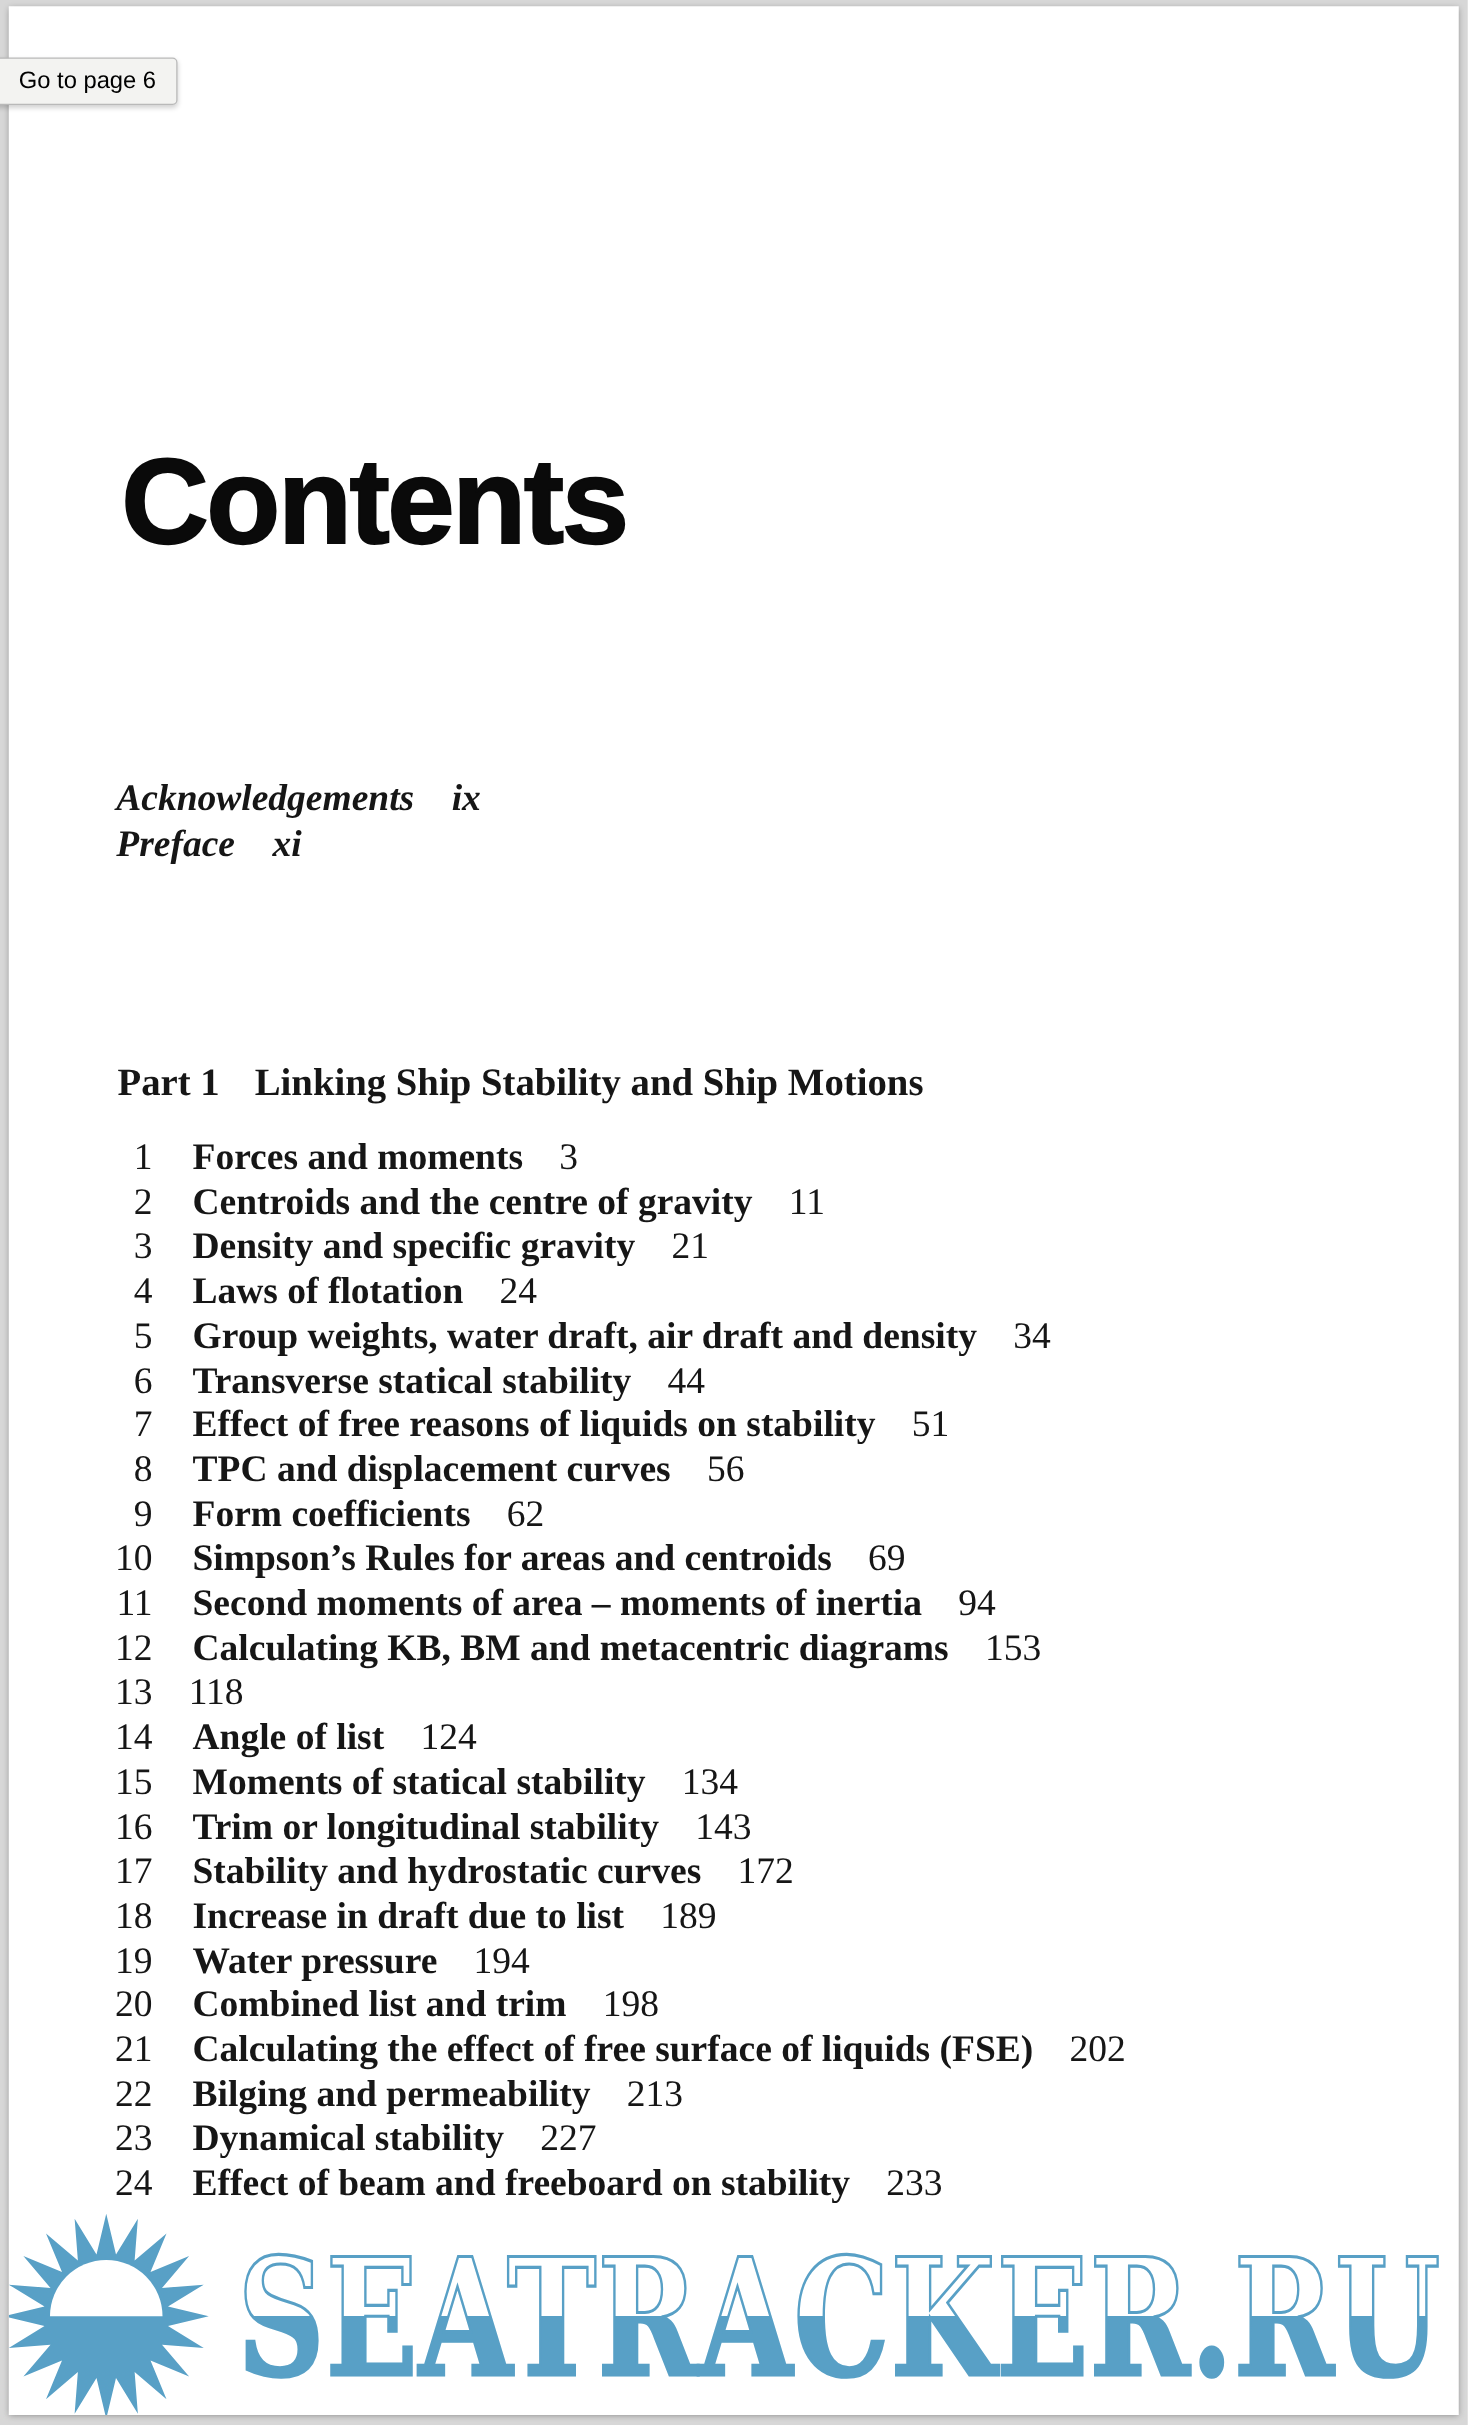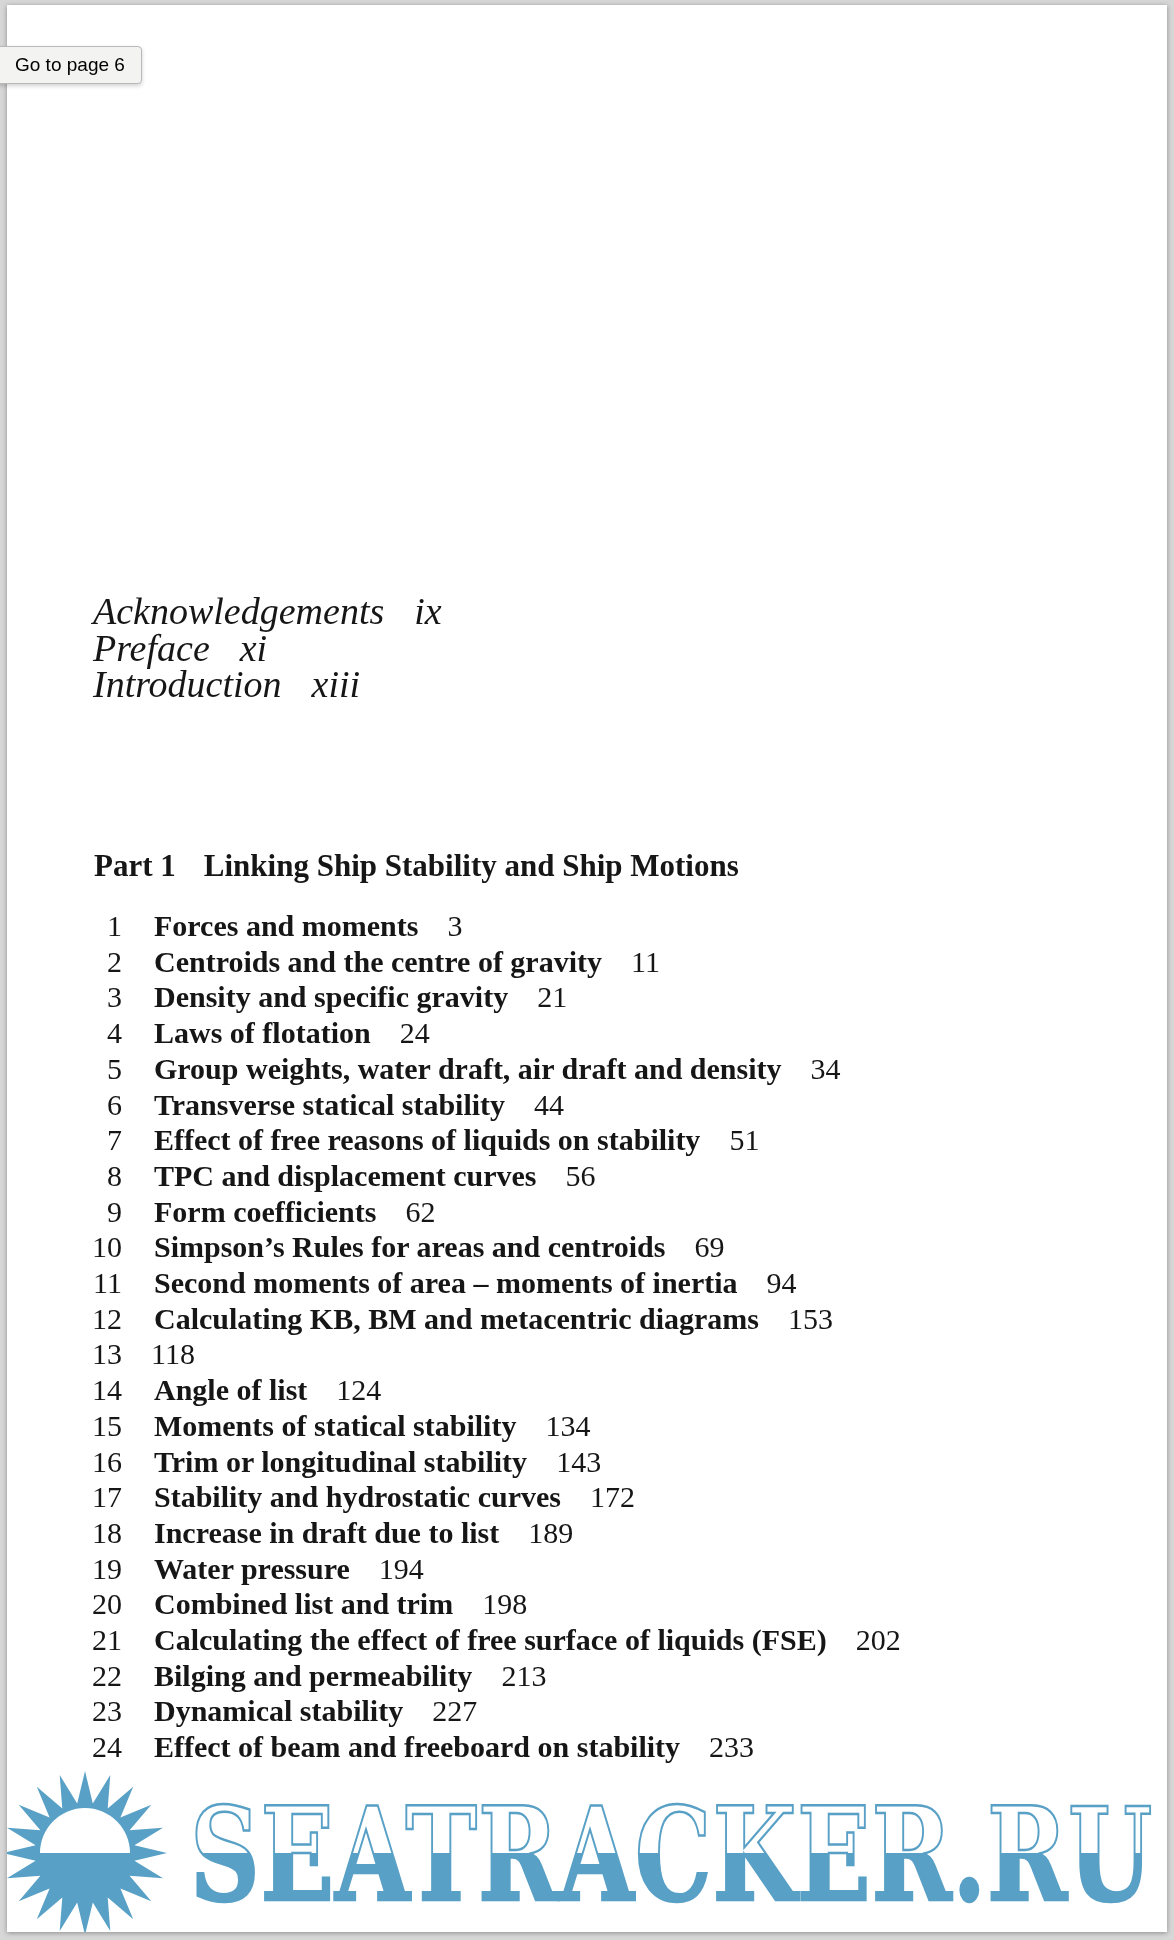--- a/index.html
+++ b/index.html
@@ -39,24 +39,25 @@
     font-size: 97px;
     line-height: 1;
     letter-spacing: -2px;
     color: #0a0a0a;
     -webkit-text-stroke: 1.5px #0a0a0a;
   }
   
   .front-matter {
     position: absolute;
     left: 86px;
-    top: 588px;
+    top: 616px;
     font-style: italic;
-    font-size: 38px;
+    font-size: 30px;
     line-height: 36.5px;
+    font-weight: bold;
   }
   .front-matter .fm-row { white-space: nowrap; }
   .front-matter .fm-page { margin-left: 30px; }
   
   .part-heading {
     position: absolute;
     left: 87px;
     top: 843px;
     margin: 0;
     font-size: 31px;
@@ -122,34 +123,32 @@
 </style>
 </head>
 <body>
 
 <div id="stage">
 
   <div class="tooltip">Go to page 6</div>
 
   <div class="sheet">
 
+    <h1 class="book-title">Contents</h1>
 
     <div class="front-matter">
 
         <div class="fm-row">
           <span class="fm-label">Acknowledgements</span><span class="fm-page">ix</span>
         </div>
 
         <div class="fm-row">
           <span class="fm-label">Preface</span><span class="fm-page">xi</span>
         </div>
 
-        <div class="fm-row">
-          <span class="fm-label">Introduction</span><span class="fm-page">xiii</span>
-        </div>
       </div>
 
     <h2 class="part-heading">
       <span class="part-label">Part 1</span><span class="part-title">Linking Ship Stability and Ship Motions</span>
     </h2>
 
     <div class="chapter-list">
 
         <div class="ch-row">
           <span class="ch-num">1</span>

